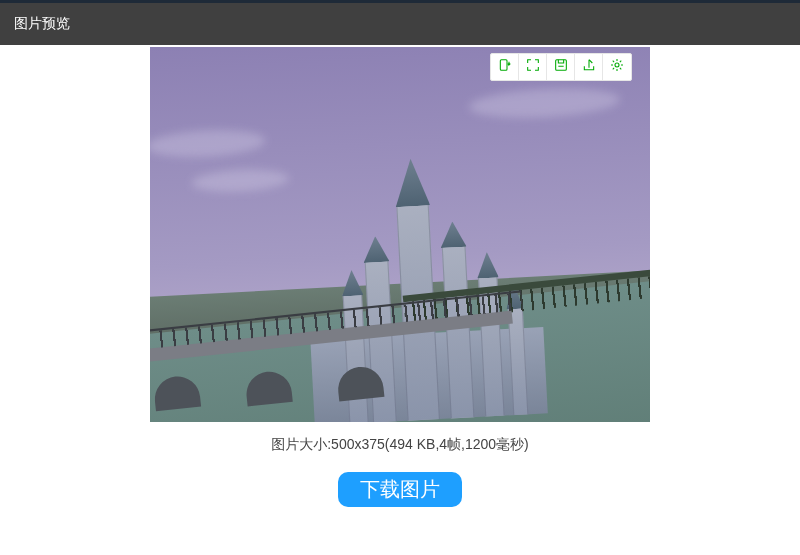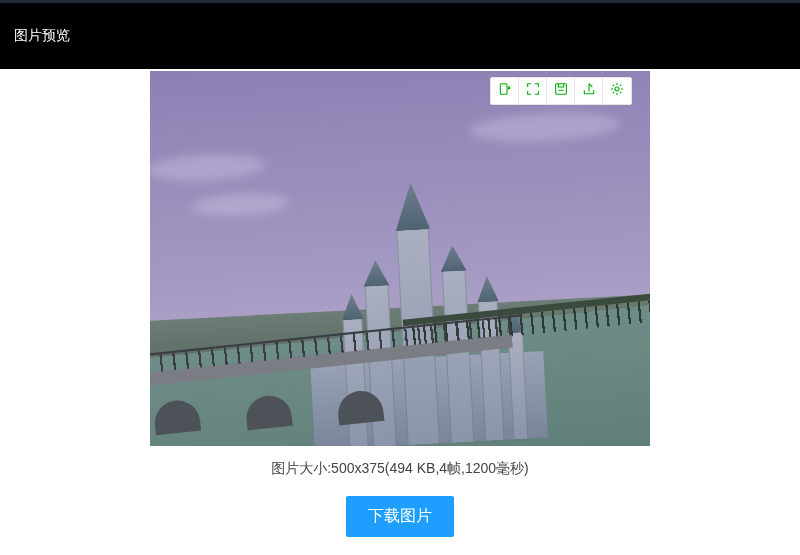--- a/index.html
+++ b/index.html
@@ -8,23 +8,23 @@
       background: #fff;
       width: 800px;
       height: 555px;
       overflow: hidden;
     }
     .topbar-dark {
       height: 3px;
       background: #1e2a38;
     }
     .header {
-      background: #000000;
+      background: #404040;
       color: #fff;
-      padding: 24px 14px;
+      padding: 12px 14px;
       font-size: 14px;
       font-weight: normal;
     }
     .main {
       position: relative;
       padding: 0;
     }
     .toolbar {
       position: absolute;
       top: 8px;
@@ -168,23 +168,23 @@
     .info-line {
       margin-top: 14px;
       font-size: 14px;
       color: #444;
     }
     .download-btn {
       margin-top: 18px;
       background: #1e9fff;
       color: #fff;
       border: none;
-      padding: 10px 22px;
-      font-size: 16px;
-      border-radius: 2px;
+      padding: 4px 22px;
+      font-size: 20px;
+      border-radius: 10px;
       cursor: pointer;
     }
   </style>
 </head>
 <body>
 
 <div class="topbar-dark"></div>
 
 <div class="header">
   <span>图片预览</span>

